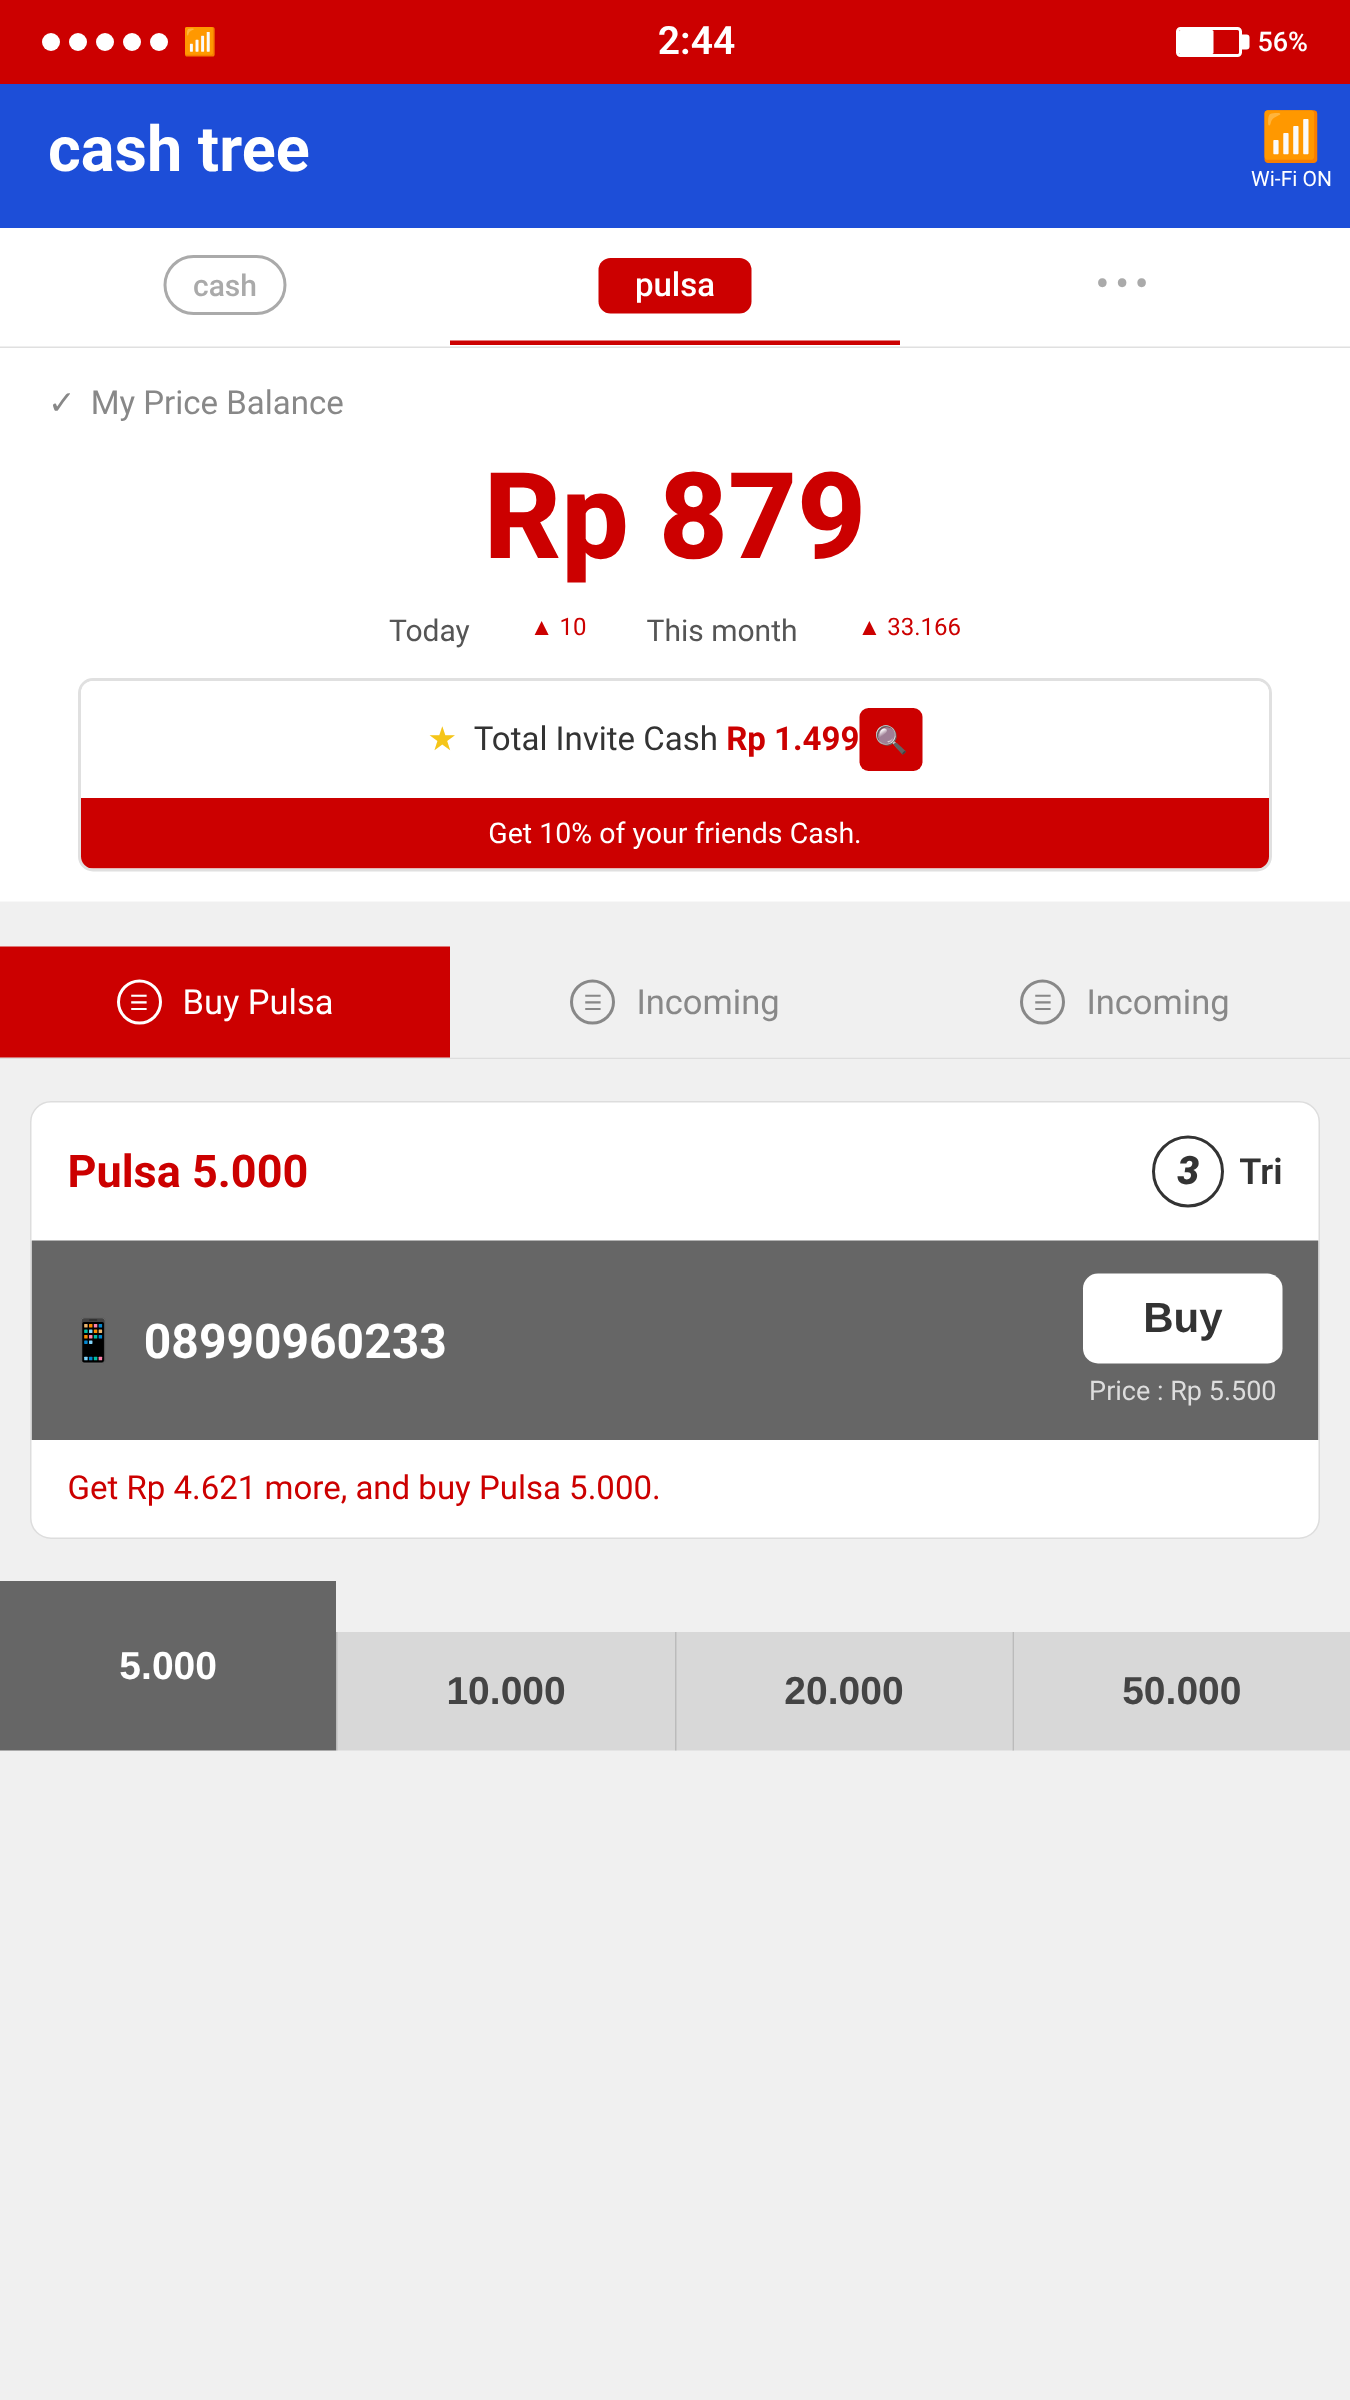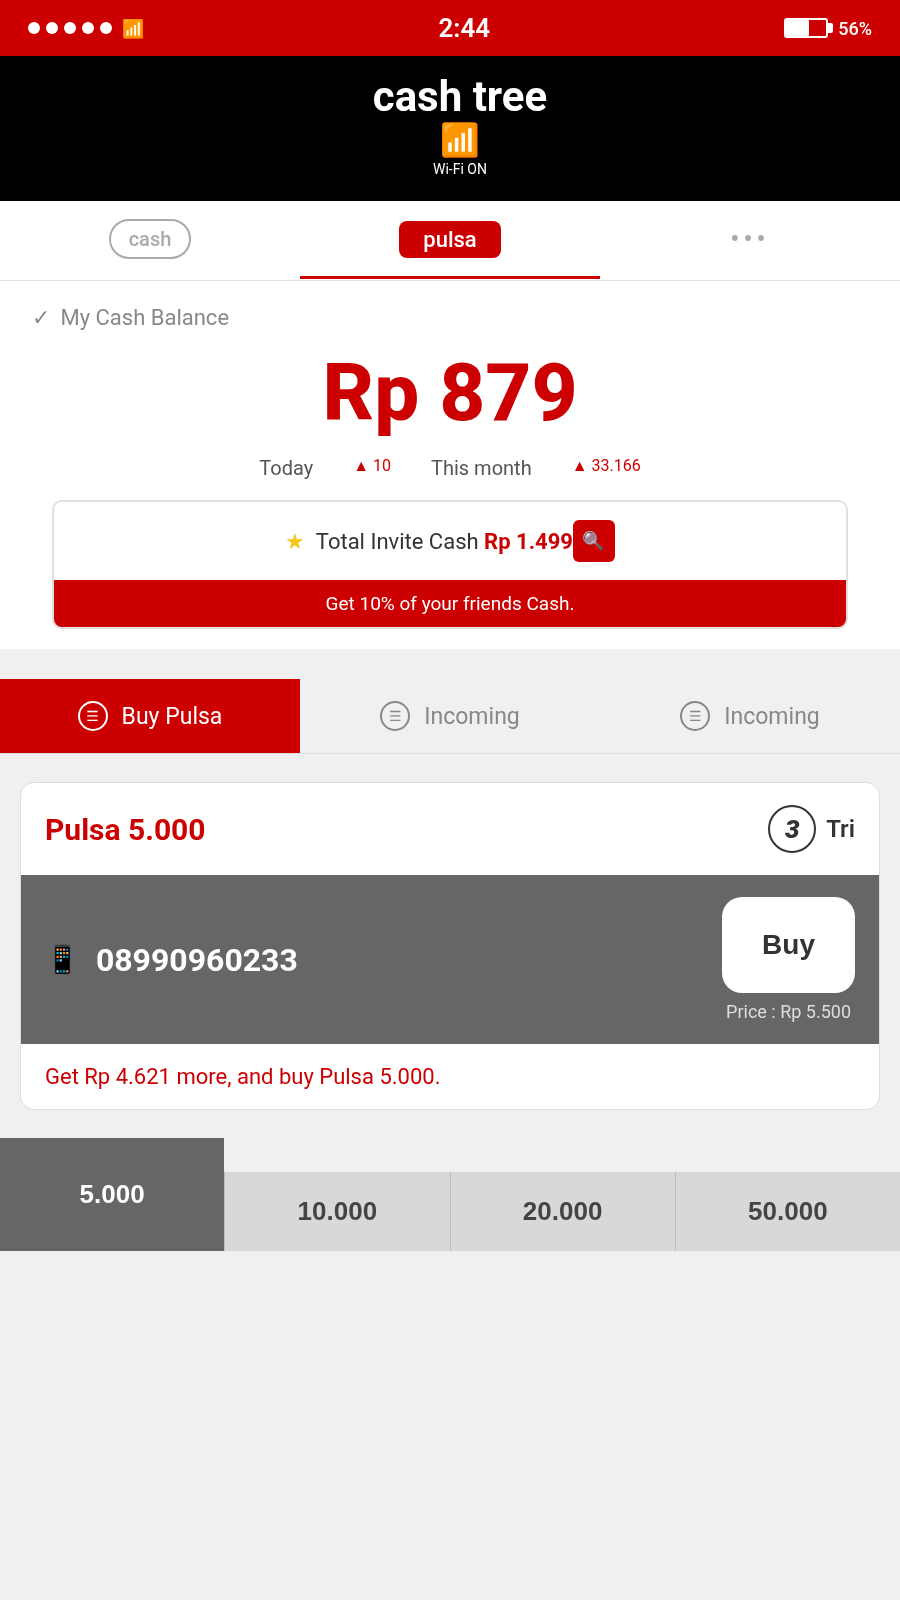--- a/index.html
+++ b/index.html
@@ -34,26 +34,25 @@
     }
     .battery-bar::after {
       content: ''; position: absolute; right: -7px; top: 50%; transform: translateY(-50%);
       width: 5px; height: 10px; background: white; border-radius: 0 2px 2px 0;
     }
     .battery-fill { width: 56%; height: 100%; background: white; border-radius: 1px; }
     .battery-pct { font-size: 18px; font-weight: 500; }
 
     
     .header {
-      background: #000000;
+      background: #1d4ed8;
       padding: 16px 12px 24px 32px;
       display: flex;
       justify-content: space-between;
       align-items: center;
-      flex-direction: column;
     }
     .app-title { color: white; font-size: 42px; font-weight: 700; }
     .wifi-on {
       display: flex; flex-direction: column; align-items: center;
       color: white; font-size: 14px; gap: 2px;
     }
     .wifi-on-icon { font-size: 32px; }
 
     
     .tabs {
@@ -183,22 +182,22 @@
       display: flex; align-items: center; justify-content: space-between;
     }
     .phone-row {
       display: flex; align-items: center; gap: 16px;
       font-size: 32px; font-weight: 700;
     }
     .phone-icon { font-size: 28px; }
     .buy-section { text-align: center; }
     .buy-btn {
       background: white; color: #333;
-      border: none; border-radius: 20px;
-      padding: 32px 40px; font-size: 28px; font-weight: 700;
+      border: none; border-radius: 10px;
+      padding: 14px 40px; font-size: 28px; font-weight: 700;
       cursor: pointer; display: block; margin-bottom: 8px;
     }
     .price-label { font-size: 18px; color: #ddd; }
     .pulsa-card-footer {
       padding: 20px 24px;
       font-size: 22px; color: #cc0000;
     }
 
     
     .denom-row {
@@ -261,21 +260,21 @@
     <span class="tab-pulsa-badge">pulsa</span>
   </div>
   <div class="tab">
     <span class="tab-more">•••</span>
   </div>
 </div>
 
 <div class="balance-section">
   <div class="balance-label">
     <span class="check-mark">✓</span>
-    <span>My Cash Balance</span>
+    <span>My Price Balance</span>
   </div>
   <div class="balance-amount">Rp 879</div>
   <div class="balance-stats">
     <span>Today</span>
     <span class="stat-up">▲ 10</span>
     <span>This month</span>
     <span class="stat-up">▲ 33.166</span>
   </div>
 
   <div class="invite-banner">

